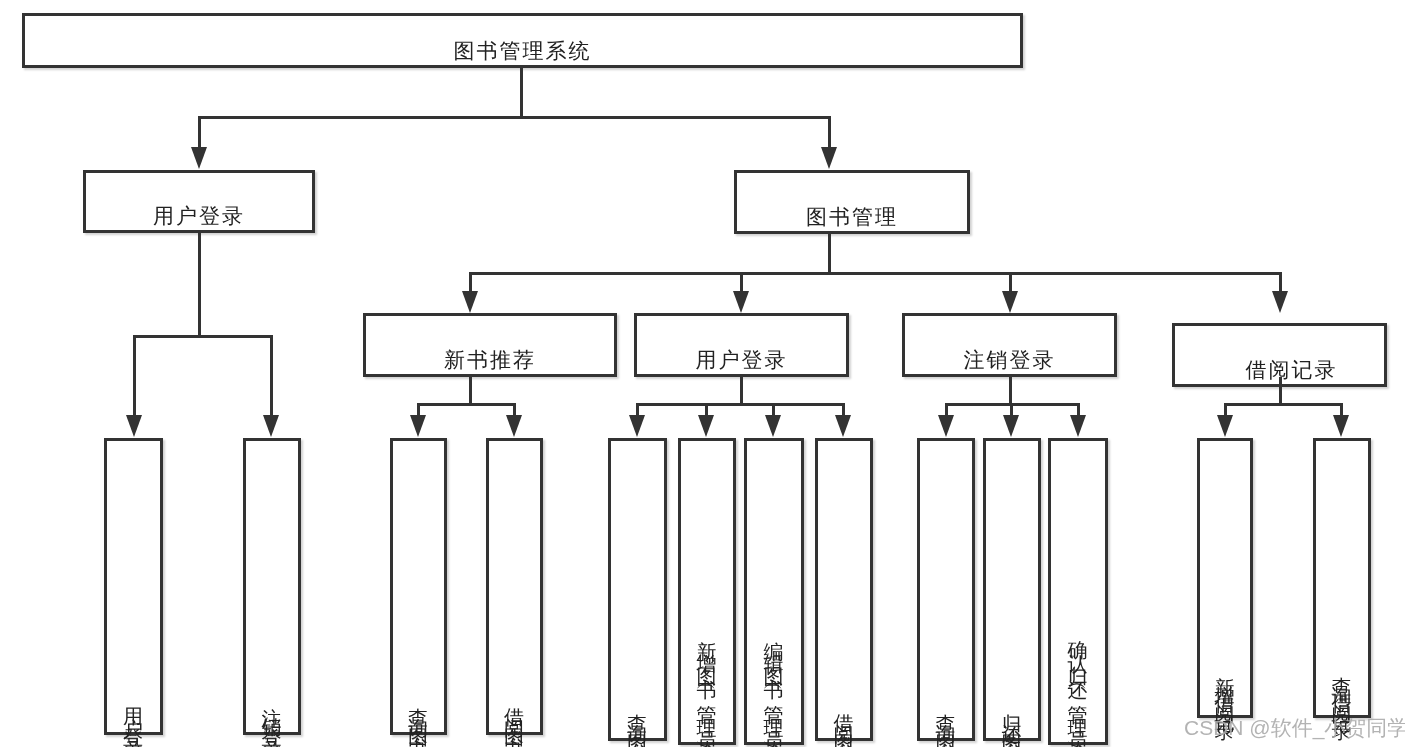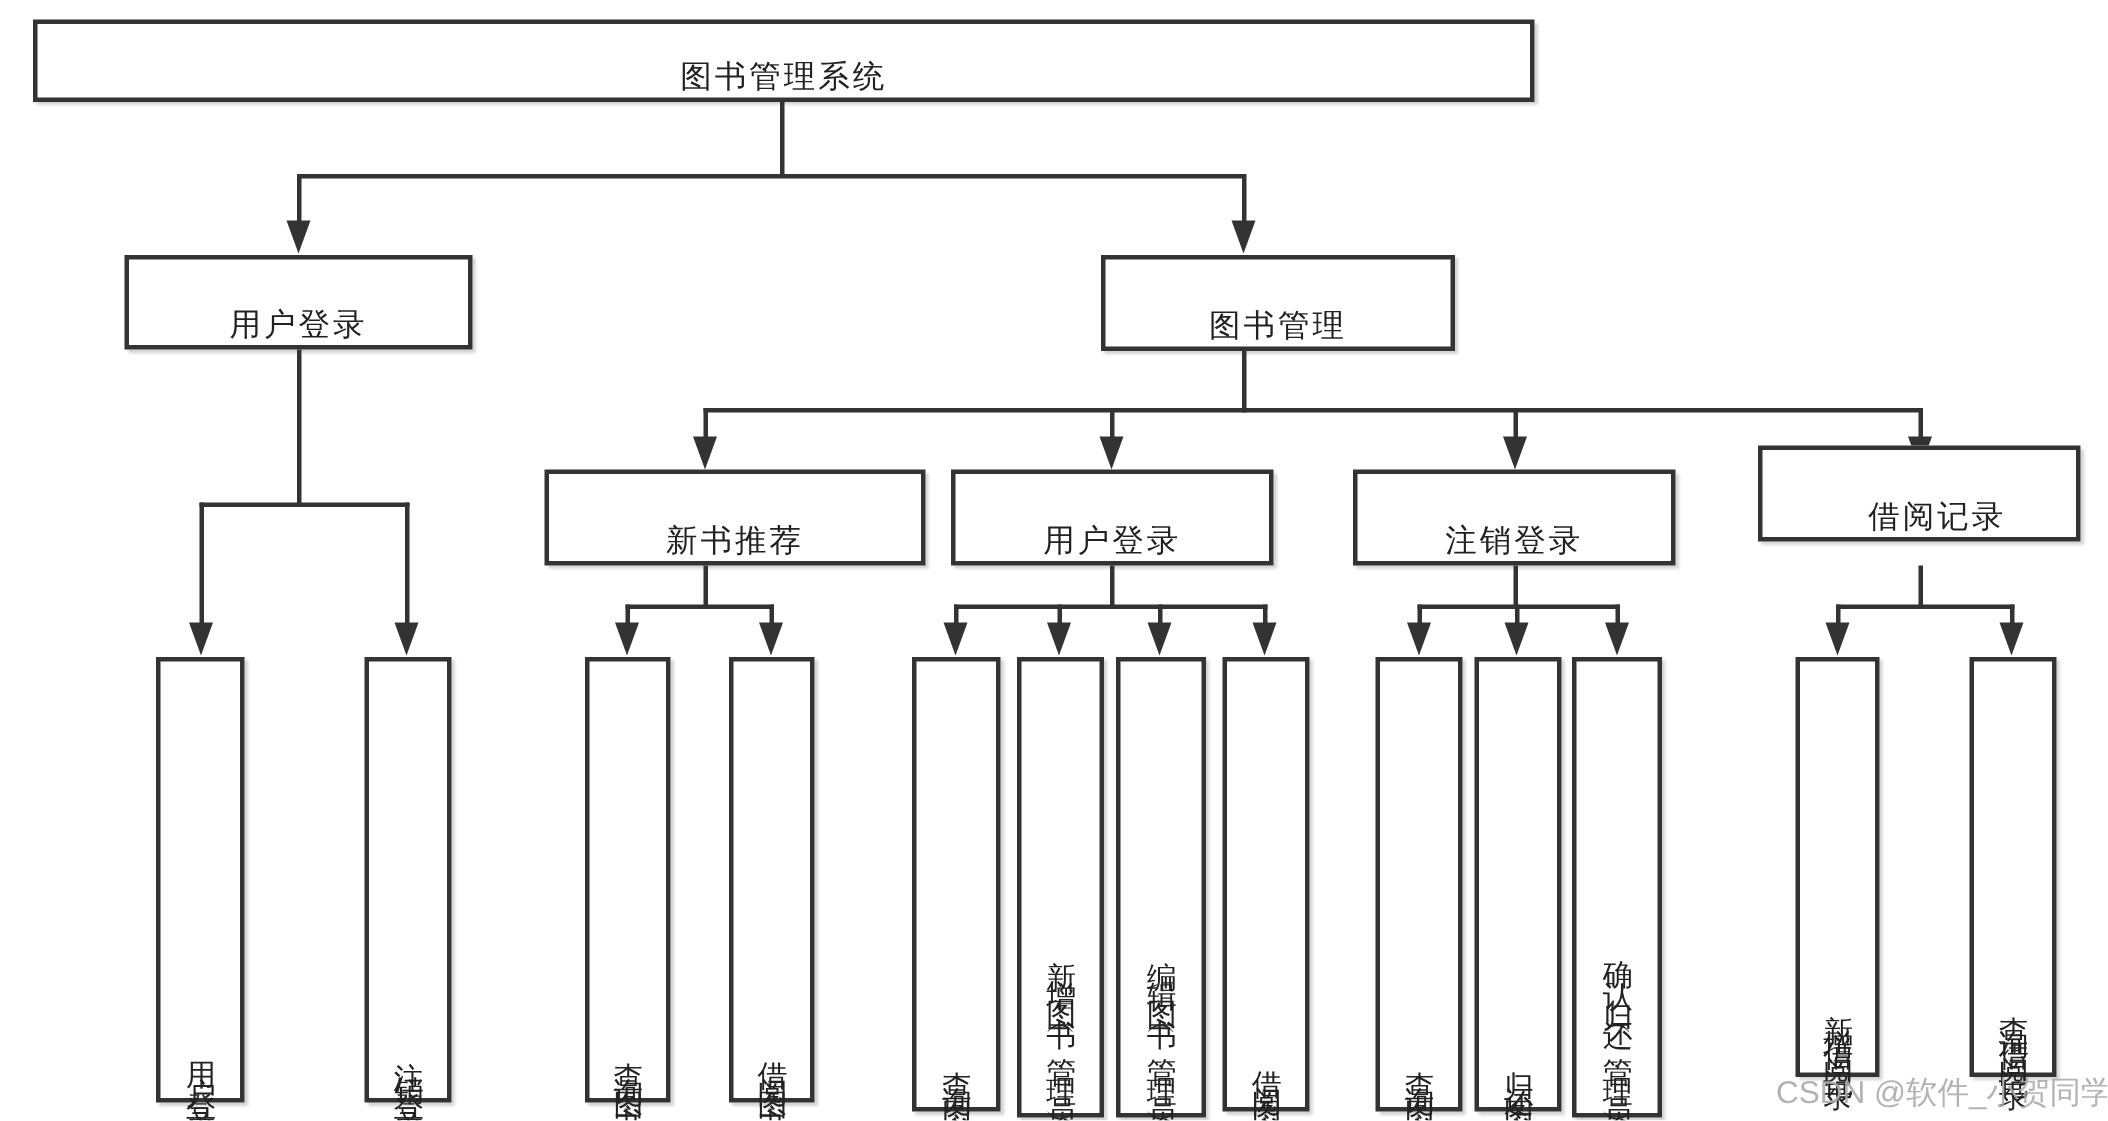--- a/index.html
+++ b/index.html
@@ -79,21 +79,21 @@
 
   <div class="node" style="left:363px;top:313px;width:254px;height:64px;">
     <span>新书推荐</span>
   </div>
   <div class="node" style="left:634px;top:313px;width:215px;height:64px;">
     <span>用户登录</span>
   </div>
   <div class="node" style="left:902px;top:313px;width:215px;height:64px;">
     <span>注销登录</span>
   </div>
-  <div class="node" style="left:1172px;top:297px;width:215px;height:64px;padding-left:24px;">
+  <div class="node" style="left:1172px;top:323px;width:215px;height:64px;padding-left:24px;">
     <span>借阅记录</span>
   </div>
 
   <div class="vl" style="left:469px;top:377px;height:29px;"></div>
   <div class="hl" style="left:417px;top:403px;width:99px;"></div>
   <div class="vl" style="left:417px;top:403px;height:13px;"></div>
   <div class="arrow" style="left:410px;top:415px;"></div>
   <div class="vl" style="left:513px;top:403px;height:13px;"></div>
   <div class="arrow" style="left:506px;top:415px;"></div>
 

